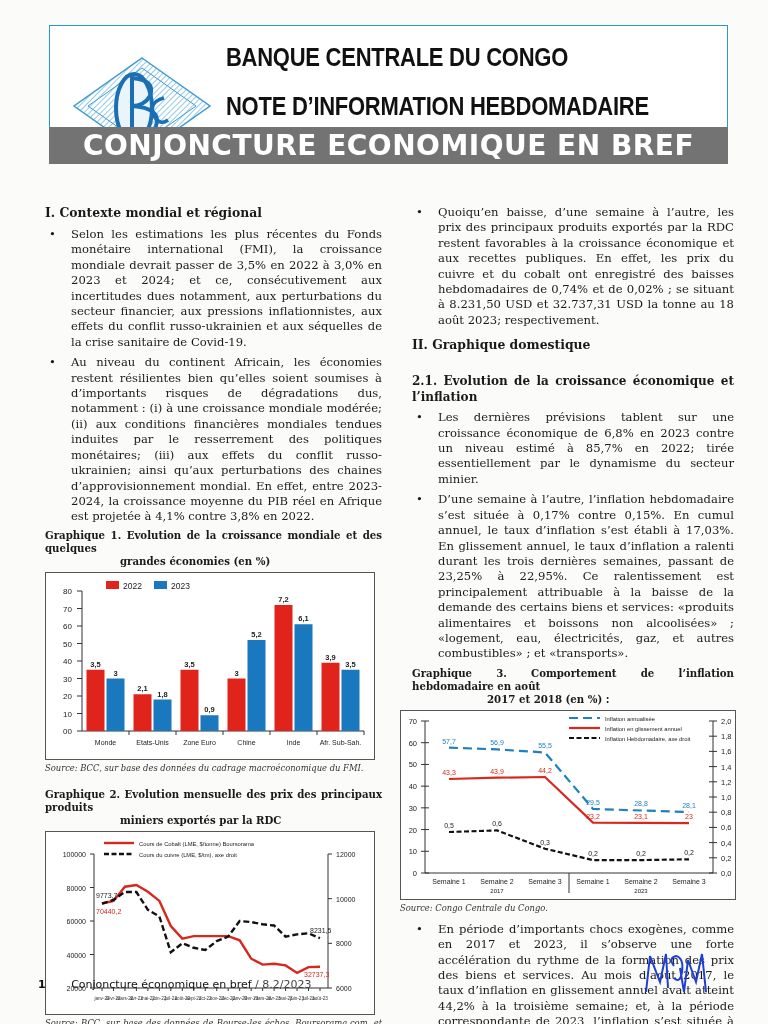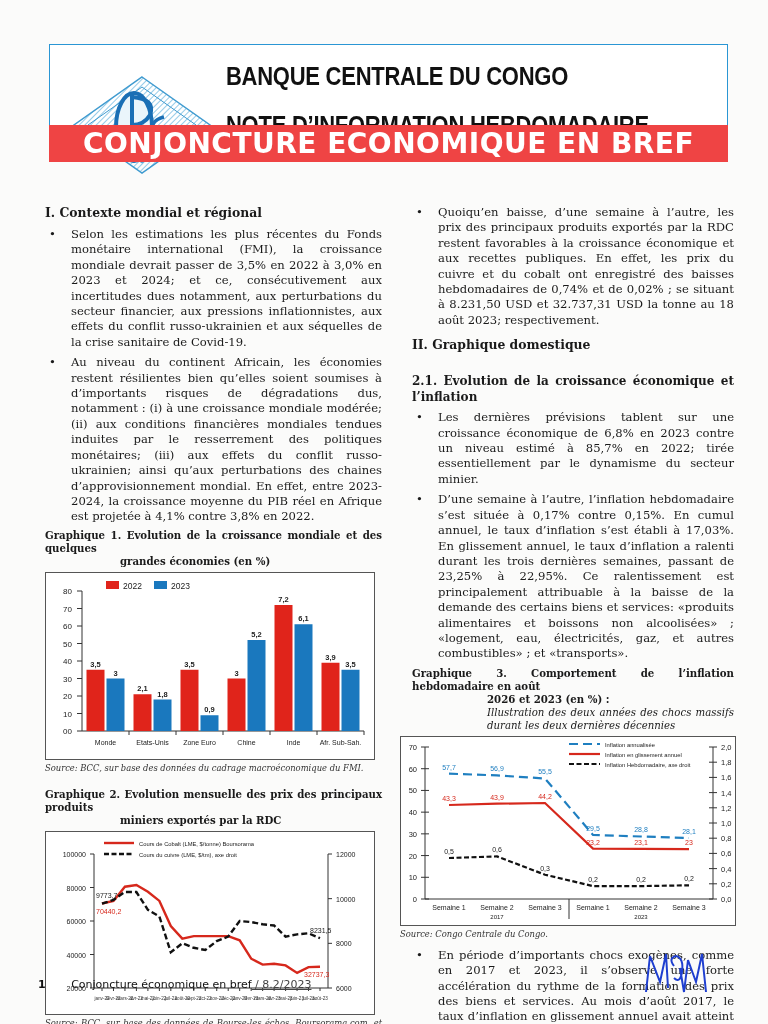--- a/index.html
+++ b/index.html
@@ -1,26 +1,26 @@
 <!DOCTYPE html>
 <html><head>
 <meta charset="utf-8">
 <style>
   * { box-sizing: border-box; margin: 0; padding: 0; }
   html, body { width: 768px; height: 1024px; background: #fbfbfa; overflow: hidden; }
   body { position: relative; font-family: "DejaVu Serif", serif; color: #1a1a1a; }
 
   
-  .header-box { position: absolute; left: 49px; top: 44px; width: 679px; height: 118px; border: 1.5px solid #2a96d4; background: #fff; }
+  .header-box { position: absolute; left: 49px; top: 25px; width: 679px; height: 139px; border: 1.5px solid #2a96d4; background: #fff; }
   .logo { position: absolute; left: 22px; top: 30px; width: 140px; height: 100px; }
   .hdr-title { position: absolute; left: 176px; font-family: "Liberation Sans", sans-serif; font-weight: bold; color: #111; font-size: 25px; letter-spacing: -0.3px; transform: scaleX(0.88); transform-origin: left; white-space: nowrap; }
   .hdr-title.t1 { top: 17px; }
   .hdr-title.t2 { top: 66px; }
   .hdr-sub { position: absolute; left: 176px; top: 101px; font-family: "Liberation Sans", sans-serif; font-style: italic; font-size: 14px; color: #111; white-space: nowrap; }
-  .band { position: absolute; left: -1px; bottom: -1px; width: 679px; height: 37px; background: #ef4444; color: #fff; font-family: "DejaVu Sans", sans-serif; font-weight: bold; font-size: 28px; text-align: center; line-height: 37px; letter-spacing: 0.5px; }
+  .band { position: absolute; left: -1px; bottom: -1px; width: 679px; height: 37px; background: #737373; color: #fff; font-family: "DejaVu Sans", sans-serif; font-weight: bold; font-size: 28px; text-align: center; line-height: 37px; letter-spacing: 0.5px; }
 
   
   .col { position: absolute; top: 205px; font-size: 11.6px; line-height: 15.4px; text-align: justify; }
   .col.left { left: 45px; width: 337px; }
   .col.right { left: 412px; width: 322px; }
   h2.sec { font-size: 12.4px; font-weight: bold; margin: 0 0 6px 0; line-height: 16px; }
   h3.sub { font-size: 12px; font-weight: bold; margin: 0 0 5px 0; line-height: 16px; }
   ul.bullets { list-style: none; }
   ul.bullets li { position: relative; padding-left: 26px; margin-bottom: 5px; hyphens: auto; }
   ul.bullets li::before { content: "•"; position: absolute; left: 4px; top: 0; }
@@ -29,21 +29,21 @@
   .fig-caption .ital { display: block; padding-left: 75px; font-weight: normal; font-style: italic; }
   .source { font-style: italic; font-size: 8.4px; line-height: 11px; margin-top: 3px; color: #333; }
 
   .chart-frame { border: 1.2px solid #555; background: #fff; position: relative; }
   .chart-frame svg { display: block; }
 
   
   .footer { position: absolute; left: 38px; top: 978px; font-family: "DejaVu Sans", sans-serif; font-size: 11px; color: #111; }
   .footer .pg { font-weight: bold; margin-right: 22px; }
   .footer .ttl { font-weight: normal; }
-  .footer .num { font-weight: normal; color: #444; text-decoration: underline; }
+  .footer .num { font-weight: normal; color: #444; }
   .signature { position: absolute; left: 640px; top: 948px; width: 80px; height: 50px; }
 </style>
 </head>
 <body>
 
 <div class="header-box">
   <svg class="logo" viewBox="0 0 140 100">
     <defs>
       <pattern id="hatch" width="4" height="4" patternUnits="userSpaceOnUse" patternTransform="rotate(45)">
         <line x1="0" y1="0" x2="0" y2="4" stroke="#5aaedb" stroke-width="1.3"></line>
@@ -223,22 +223,21 @@
     <li>Quoiqu’en baisse, d’une semaine à l’autre, les prix des principaux produits exportés par la RDC restent favorables à la croissance économique et aux recettes publiques. En effet, les prix du cuivre et du cobalt ont enregistré des baisses hebdomadaires de 0,74% et de 0,02% ; se situant à 8.231,50 USD et 32.737,31 USD la tonne au 18 août 2023; respectivement.</li>
   </ul>
   <h2 class="sec" style="margin-top:9px">II. Graphique domestique</h2>
   <h3 class="sub" style="margin-top:20px">2.1. Evolution de la croissance économique et l’inflation</h3>
   <ul class="bullets">
     <li>Les dernières prévisions tablent sur une croissance économique de 6,8% en 2023 contre un niveau estimé à 85,7% en 2022; tirée essentiellement par le dynamisme du secteur minier.</li>
     <li>D’une semaine à l’autre, l’inflation hebdomadaire s’est située à 0,17% contre 0,15%. En cumul annuel, le taux d’inflation s’est établi à 17,03%. En glissement annuel, le taux d’inflation a ralenti durant les trois dernières semaines, passant de 23,25% à 22,95%. Ce ralentissement est principalement attribuable à la baisse de la demande des certains biens et services: «produits alimentaires et boissons non alcoolisées» ; «logement, eau, électricités, gaz, et autres combustibles» ; et «transports».</li>
   </ul>
   <div class="fig-caption">
     <span>Graphique 3. Comportement de l’inflation hebdomadaire en août</span>
-    <span class="indent">2026 et 2023 (en %) :</span>
-    <span class="ital">Illustration des deux années des chocs massifs durant les deux dernières décennies</span>
+    <span class="indent">2017 et 2018 (en %) :</span>
   </div>
   <div class="chart-frame" style="width:336px;height:190px;margin-top:4px;margin-left:-12px;">
     <svg id="chart3" width="334" height="188">
         <line x1="24" y1="10" x2="24" y2="162" stroke="#333"></line>
         <line x1="312" y1="10" x2="312" y2="162" stroke="#333"></line>
         <line x1="24" y1="162" x2="312" y2="162" stroke="#333"></line>
         <line x1="168" y1="162" x2="168" y2="182" stroke="#333"></line>
         <line x1="20" y1="162" x2="28" y2="162" stroke="#333"></line>
         <text x="16" y="165" font-size="7.5" text-anchor="end" font-family="&quot;Liberation Sans&quot;, sans-serif" fill="#222">0</text>
         <line x1="20" y1="140.28571428571428" x2="28" y2="140.28571428571428" stroke="#333"></line>

